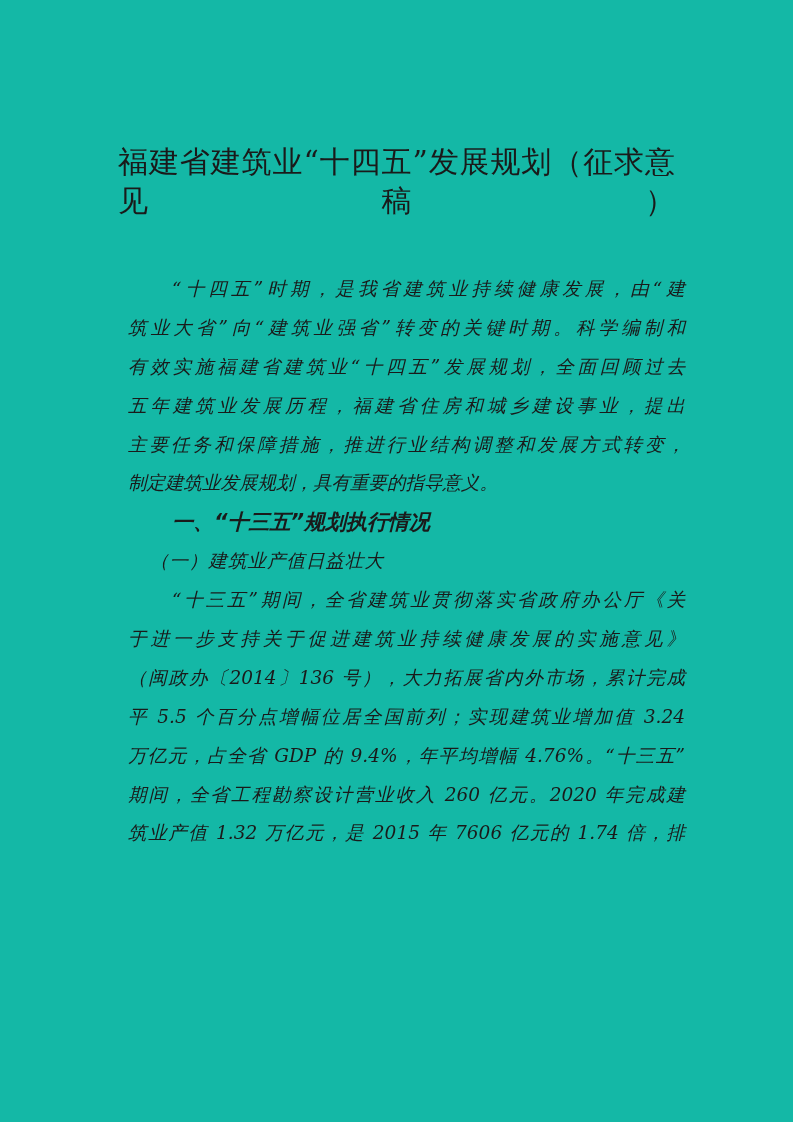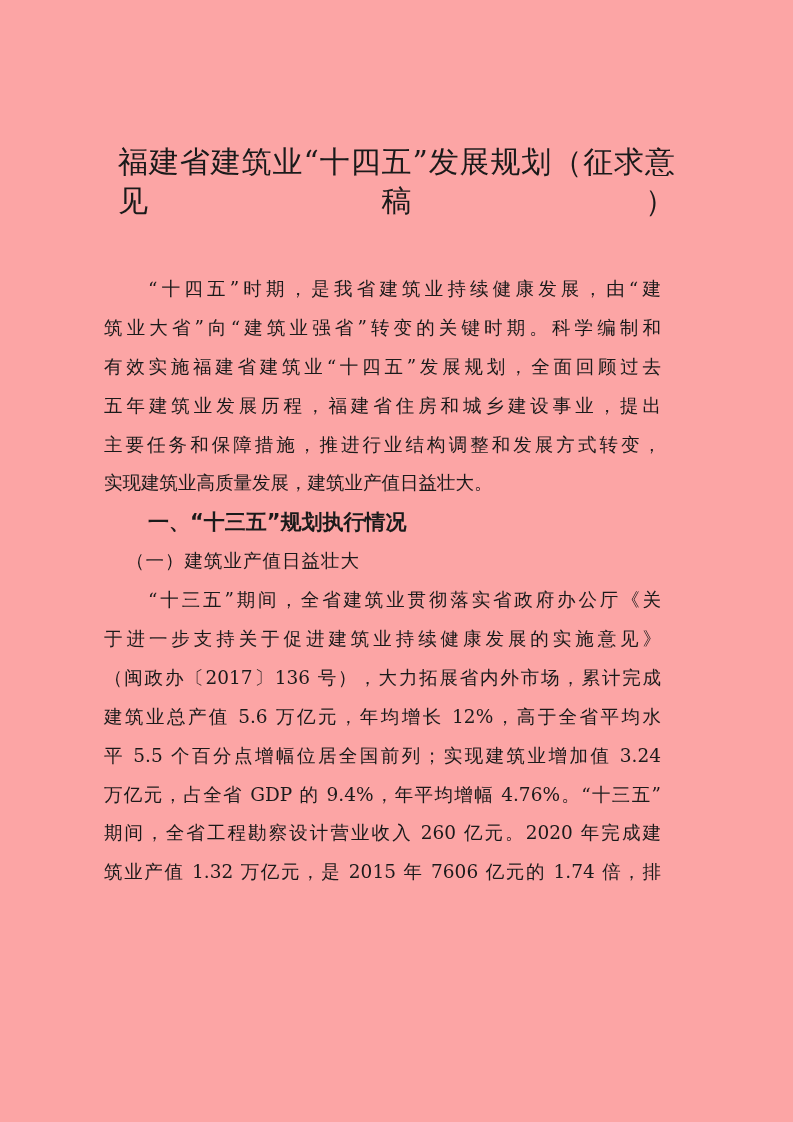--- a/index.html
+++ b/index.html
@@ -1,30 +1,30 @@
 <!DOCTYPE html>
 <html><head>
 <meta charset="utf-8">
 <style>
   html, body { margin: 0; padding: 0; background: #ffffff; }
   body { width: 793px; height: 1122px; position: relative; overflow: hidden; }
   .page {
     position: absolute; left: 0; top: 0; width: 793px; height: 1122px;
-    background: #fca5a5; color: #1a1a1a;
+    background: #14b8a6; color: #1a1a1a;
     font-family: "DejaVu Serif", "Liberation Serif", serif;
   }
   .title {
     position: absolute; left: 118px; width: 557px; top: 138px;
     text-align: center; font-size: 30px; line-height: 47px; color: #1a1a1a;
     font-family: "DejaVu Serif", "Liberation Serif", serif;
   }
   .title .ln { display: block; white-space: nowrap; }
   .body {
-    position: absolute; left: 104px; width: 557px; top: 270px;
-    font-size: 18.5px; line-height: 38.9px;
+    position: absolute; left: 128px; width: 557px; top: 270px;
+    font-size: 18.5px; line-height: 38.9px; font-style: italic;
   }
   .ln {
     display: block; white-space: nowrap; text-align: justify;
     text-align-last: justify; height: 38.9px;
   }
   .ln.last { text-align-last: left; }
   .ln.indent { padding-left: 44px; }
   .h1 {
     font-family: "DejaVu Sans", "Liberation Sans", sans-serif;
     font-weight: bold; padding-left: 44px; text-align-last: left; font-size: 21px;
@@ -44,32 +44,31 @@
   </div>
 
   <div class="body">
 
     <div class="para">
       <span class="ln indent">“十四五”时期，是我省建筑业持续健康发展，由“建</span>
       <span class="ln">筑业大省”向“建筑业强省”转变的关键时期。科学编制和</span>
       <span class="ln">有效实施福建省建筑业“十四五”发展规划，全面回顾过去</span>
       <span class="ln">五年建筑业发展历程，福建省住房和城乡建设事业，提出</span>
       <span class="ln">主要任务和保障措施，推进行业结构调整和发展方式转变，</span>
-      <span class="ln last">实现建筑业高质量发展，建筑业产值日益壮大。</span>
+      <span class="ln last">制定建筑业发展规划，具有重要的指导意义。</span>
     </div>
 
 
     <span class="ln h1">一、“十三五”规划执行情况</span>
 
     <span class="ln h2">（一）建筑业产值日益壮大</span>
 
     <div class="para">
       <span class="ln indent">“十三五”期间，全省建筑业贯彻落实省政府办公厅《关</span>
       <span class="ln">于进一步支持关于促进建筑业持续健康发展的实施意见》</span>
-      <span class="ln">（闽政办〔2017〕136 号），大力拓展省内外市场，累计完成</span>
-      <span class="ln">建筑业总产值 5.6 万亿元，年均增长 12%，高于全省平均水</span>
+      <span class="ln">（闽政办〔2014〕136 号），大力拓展省内外市场，累计完成</span>
       <span class="ln">平 5.5 个百分点增幅位居全国前列；实现建筑业增加值 3.24</span>
       <span class="ln">万亿元，占全省 GDP 的 9.4%，年平均增幅 4.76%。“十三五”</span>
       <span class="ln">期间，全省工程勘察设计营业收入 260 亿元。2020 年完成建</span>
       <span class="ln">筑业产值 1.32 万亿元，是 2015 年 7606 亿元的 1.74 倍，排</span>
     </div>
   </div>
 </div>
 
 </body></html>

